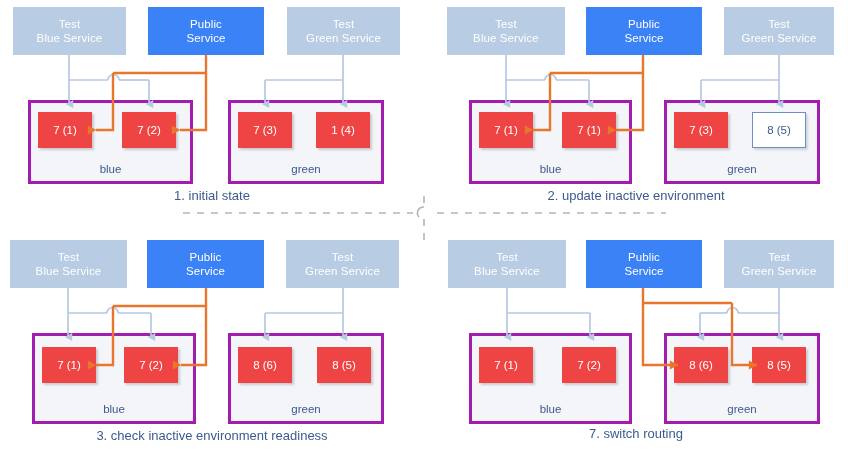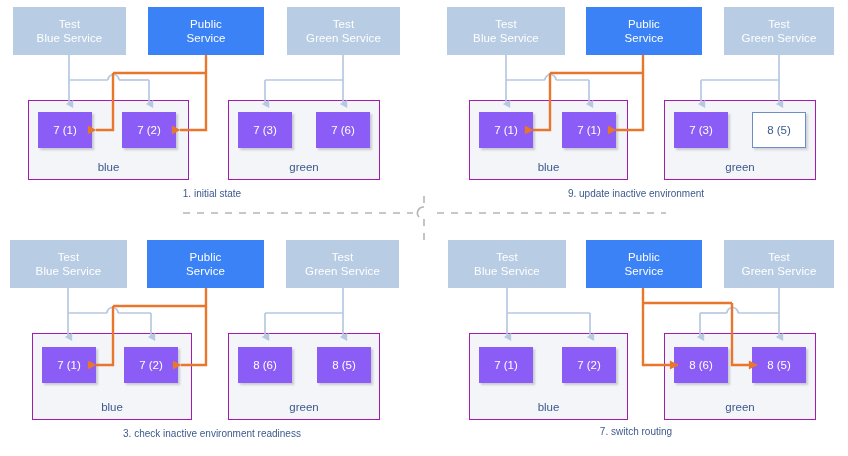--- a/index.html
+++ b/index.html
@@ -14,32 +14,32 @@
 
   
   .svc{position:absolute;display:flex;align-items:center;justify-content:center;
        text-align:center;color:#ffffff;font-size:11.5px;line-height:14px;
        letter-spacing:.1px;}
   .svc.test{background:#b8cce4;}
   .svc.public{background:#7architecture;}
   .svc.public{background:#3b82f6;}
 
   
-  .env{position:absolute;border:1px solid #a21caf;background:#f3f5f9;}
+  .env{position:absolute;border:3px solid #a21caf;background:#f3f5f9;}
   .env .envlabel{position:absolute;left:0;right:0;bottom:6px;text-align:center;
        color:#3c5a8c;font-size:11.5px;}
 
   
   .inst{position:absolute;display:flex;align-items:center;justify-content:center;
         font-size:11.5px;box-sizing:border-box;}
-  .inst.filled{background:#8b5cf6;color:#ffffff;box-shadow:2px 2px 2px rgba(150,150,160,.45);}
+  .inst.filled{background:#ef4444;color:#ffffff;box-shadow:2px 2px 2px rgba(150,150,160,.45);}
   .inst.hollow{background:#ffffff;color:#3c5a8c;border:1px solid #6b8fc4;
         box-shadow:2px 2px 2px rgba(150,150,160,.35);}
 
-  .caption{position:absolute;color:#3c5a8c;font-size:10px;text-align:center;
+  .caption{position:absolute;color:#3c5a8c;font-size:13px;text-align:center;
         white-space:nowrap;}
 </style>
 </head>
 <body>
 
 <div class="stage">
 
   <div class="panel p1">
     <div class="svc test" style="left:13px;top:7px;width:113px;height:48px;">
       <span>Test<br>Blue Service</span>
@@ -61,21 +61,21 @@
       <span>7 (2)</span>
     </div>
 
     <div class="env" style="left:228px;top:100px;width:150px;height:78px;">
       <div class="envlabel">green</div>
     </div>
     <div class="inst filled" style="left:238px;top:112px;width:54px;height:36px;">
       <span>7 (3)</span>
     </div>
     <div class="inst filled" style="left:316px;top:112px;width:54px;height:36px;">
-      <span>7 (6)</span>
+      <span>1 (4)</span>
     </div>
 
     <div class="caption" style="left:0;top:188px;width:424px;">1. initial state</div>
   </div>
 
   <div class="panel p2">
     <div class="svc test" style="left:23px;top:7px;width:118px;height:48px;">
       <span>Test<br>Blue Service</span>
     </div>
     <div class="svc public" style="left:162px;top:7px;width:116px;height:48px;">
@@ -98,21 +98,21 @@
     <div class="env" style="left:240px;top:100px;width:150px;height:78px;">
       <div class="envlabel">green</div>
     </div>
     <div class="inst filled" style="left:250px;top:112px;width:54px;height:36px;">
       <span>7 (3)</span>
     </div>
     <div class="inst hollow" style="left:328px;top:112px;width:54px;height:36px;">
       <span>8 (5)</span>
     </div>
 
-    <div class="caption" style="left:0;top:188px;width:424px;">9. update inactive environment</div>
+    <div class="caption" style="left:0;top:188px;width:424px;">2. update inactive environment</div>
   </div>
 
   <div class="panel p3">
     <div class="svc test" style="left:10px;top:12px;width:117px;height:48px;">
       <span>Test<br>Blue Service</span>
     </div>
     <div class="svc public" style="left:147px;top:12px;width:117px;height:48px;">
       <span>Public<br>Service</span>
     </div>
     <div class="svc test" style="left:286px;top:12px;width:113px;height:48px;">

